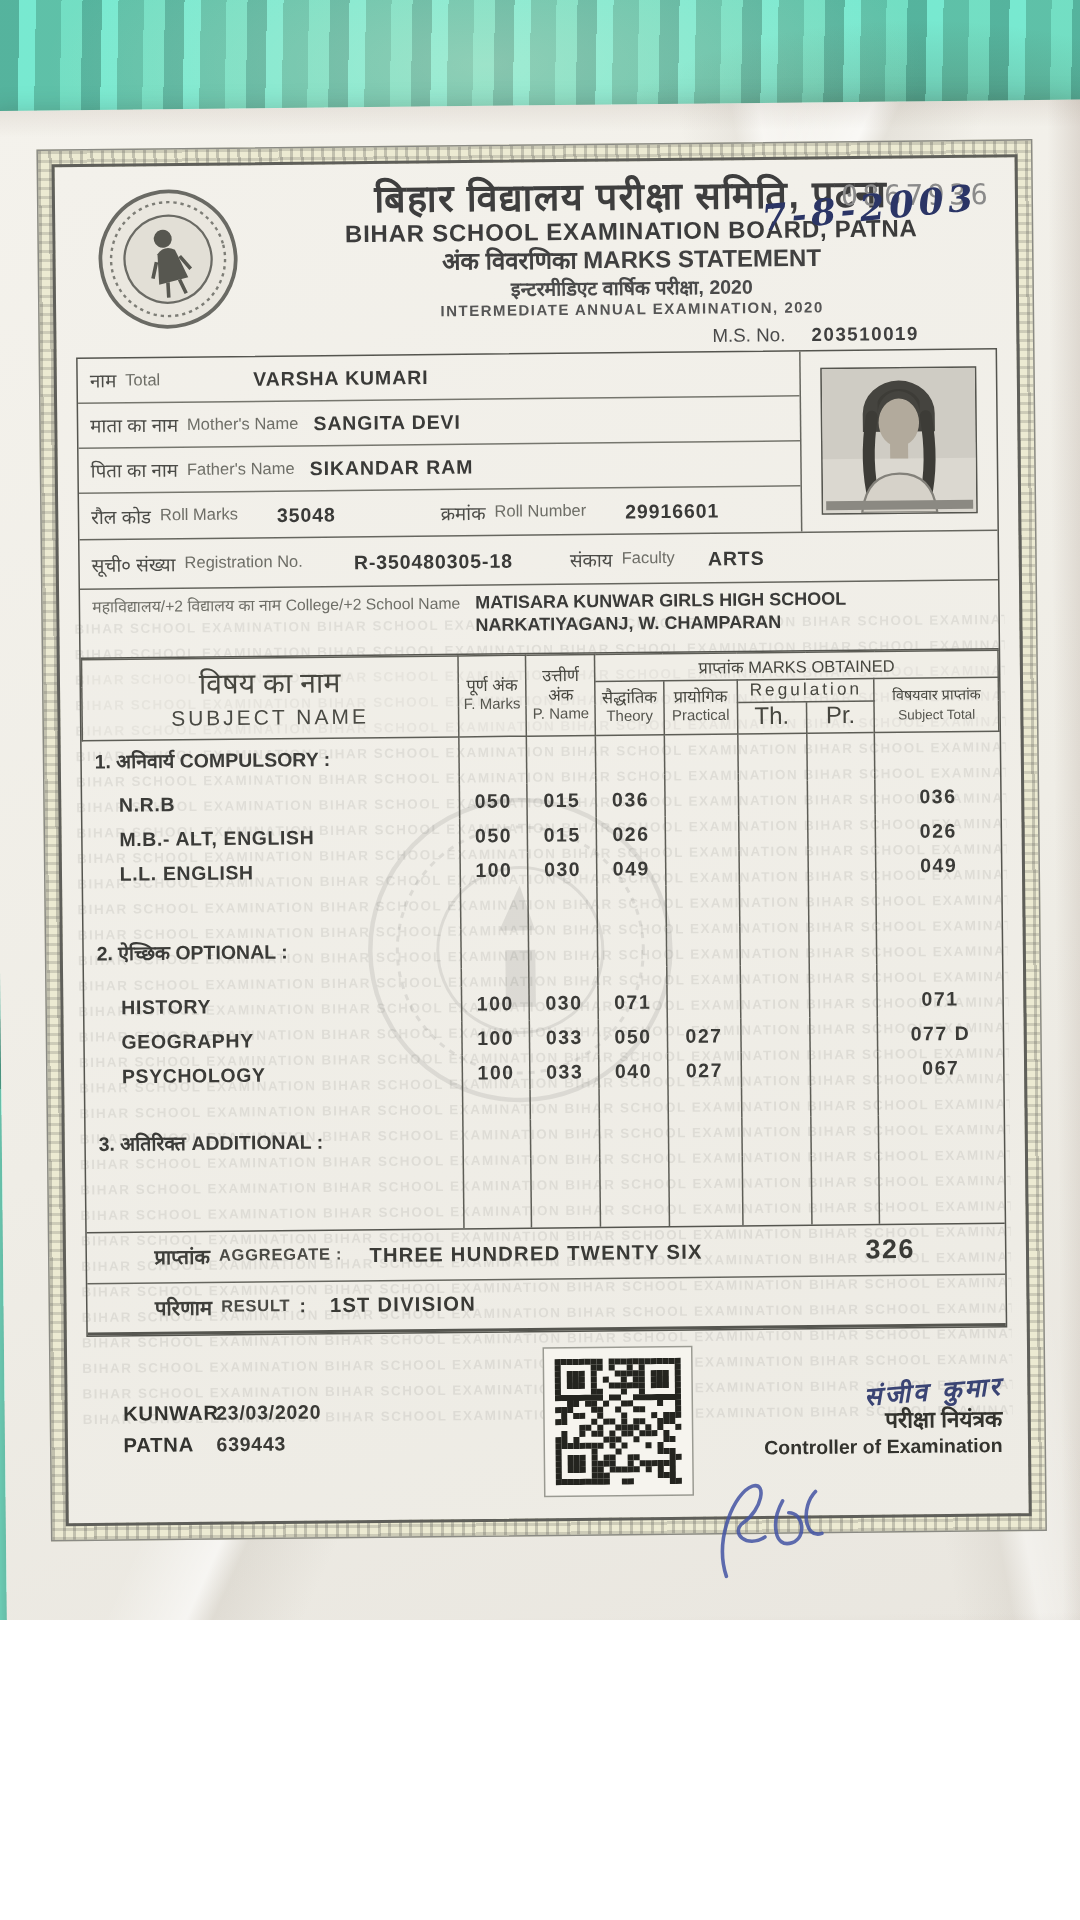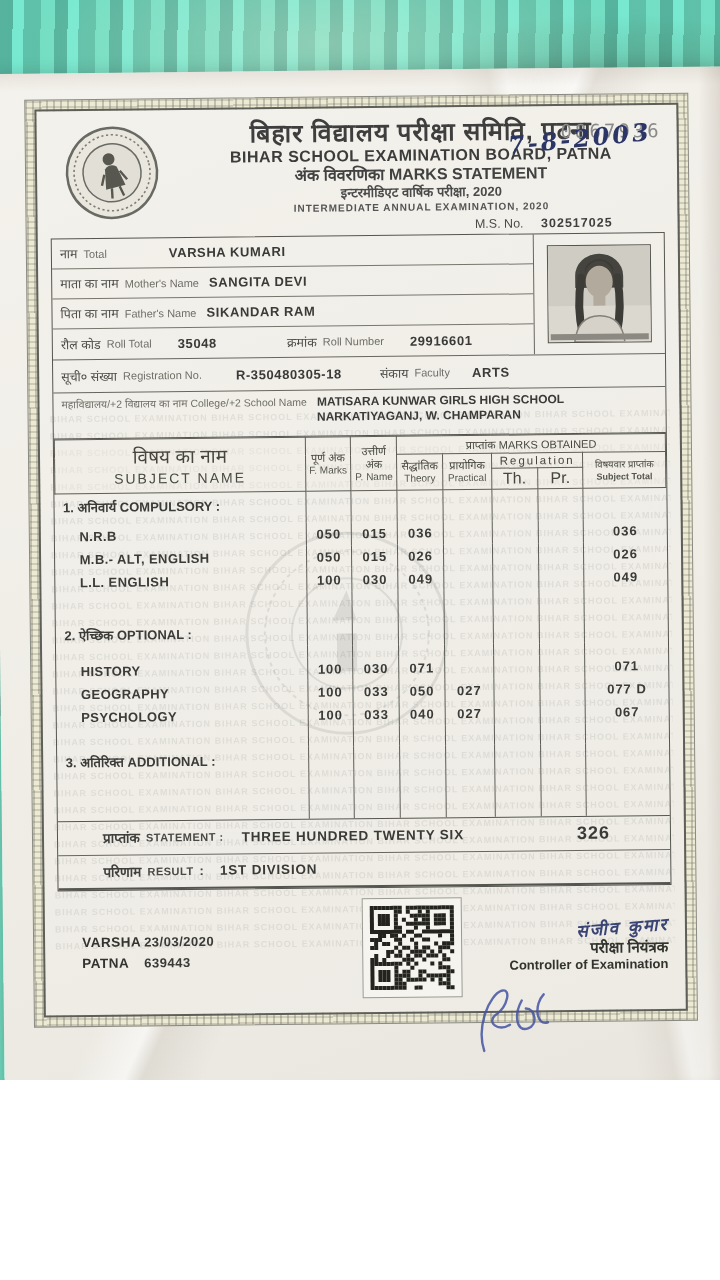--- a/index.html
+++ b/index.html
@@ -89,21 +89,21 @@
   
   table.marks{width:100%;border-collapse:collapse;table-layout:fixed;}
   .marks th{border:1px solid #5d5d56;padding:1px 2px;font-weight:normal;color:#46463f;background:rgba(240,238,230,.4);}
   .th-hi{display:block;font-size:11px;line-height:13px;}
   .th-en{display:block;font-size:10px;line-height:12px;color:#55554e;}
   .h-subject .th-hi{font-size:19px;line-height:24px;}
   .h-subject .th-en{font-size:14px;letter-spacing:2px;line-height:18px;color:#4a4a44;}
   .th-obt{font-size:11px;}
   .th-reg{font-size:11.5px;letter-spacing:2px;}
   .th-total .th-hi{font-size:9.5px;}
-  .th-total .th-en{font-size:9px;font-weight:bold;text-align:center;}
+  .th-total .th-en{font-size:9px;font-weight:normal;text-align:center;}
   .marks td{border-left:1px solid #5d5d56;font-size:13px;color:#3b3b38;
     padding:0 3px;vertical-align:middle;overflow:hidden;white-space:nowrap;}
   .marks td:first-child{border-left:none;}
   .c-sub{padding-left:24px !important;font-weight:bold;letter-spacing:.4px;}
   .c-num{text-align:center;font-weight:bold;letter-spacing:1px;}
   .c-section{padding-left:8px !important;font-size:12.5px;color:#44443f;font-weight:bold;}
 
   
   .agg-row{display:flex;align-items:center;height:33px;border-top:1px solid #55554f;padding:0 8px;}
   .sum-hi{font-size:13.5px;font-weight:bold;color:#3f3f3b;margin-right:6px;padding-left:37px;}
@@ -204,21 +204,21 @@
               <div class="h-sub">
                 <span>अंक  विवरणिका</span>
                 <span>MARKS STATEMENT</span>
               </div>
               <div class="h-exam-hi">इन्टरमीडिएट वार्षिक परीक्षा, 2020</div>
               <div class="h-exam-en">INTERMEDIATE ANNUAL EXAMINATION, 2020</div>
             </div>
           </div>
           <div class="ms-line">
             <span>M.S. No.</span>
-            <b>302517025</b>
+            <b>203510019</b>
           </div>
 
           <div class="doc-box">
 
             <div class="info-top">
               <div class="info-left">
                 <div class="info-row">
                   <span class="lab-hi">नाम</span>
                   <span class="lab-en">Total</span>
                   <span class="val" style="margin-left:52px">VARSHA KUMARI</span>
@@ -228,21 +228,21 @@
                   <span class="lab-en">Mother's Name</span>
                   <span class="val">SANGITA DEVI</span>
                 </div>
                 <div class="info-row">
                   <span class="lab-hi">पिता का नाम</span>
                   <span class="lab-en">Father's Name</span>
                   <span class="val">SIKANDAR RAM</span>
                 </div>
                 <div class="info-row">
                   <span class="lab-hi">रौल कोड</span>
-                  <span class="lab-en">Roll Total</span>
+                  <span class="lab-en">Roll Marks</span>
                   <span class="val" style="margin-left:16px">35048</span>
                   <span class="lab-hi" style="margin-left:70px">क्रमांक</span>
                   <span class="lab-en">Roll Number</span>
                   <span class="val" style="margin-left:16px">29916601</span>
                 </div>
               </div>
               <div class="photo-cell">
                 <svg class="photo" width="102" height="96" viewBox="0 0 102 96">
                   <rect x="0" y="0" width="102" height="96" fill="#cfccc4"></rect>
                   <rect x="0" y="60" width="102" height="36" fill="#dbd8d0"></rect>
@@ -459,36 +459,36 @@
                     <td class="c-num"></td>
                     <td class="c-num"></td>
                     <td class="c-num"></td>
                     <td class="c-num"></td>
                   </tr>
                 </tbody>
             </table>
 
             <div class="agg-row">
               <span class="sum-hi">प्राप्तांक</span>
-              <span class="sum-en">STATEMENT :</span>
+              <span class="sum-en">AGGREGATE :</span>
               <span class="agg-words">THREE HUNDRED TWENTY SIX</span>
               <span class="agg-val">326</span>
             </div>
             <div class="result-row">
               <span class="sum-hi">परिणाम</span>
               <span class="sum-en" style="margin-right:0">RESULT</span>
               <span class="res-sep">:</span>
               <span class="res-val">1ST DIVISION</span>
             </div>
           </div>
 
           <div class="footer">
             <div class="f-left">
               <div class="f-line">
-                <span class="f-lab">VARSHA</span>
+                <span class="f-lab">KUNWAR</span>
                 <span class="f-val">23/03/2020</span>
               </div>
               <div class="f-line">
                 <span class="f-lab">PATNA</span>
                 <span class="f-val">639443</span>
               </div>
             </div>
             <div class="qr-box">
               <div class="qr" id="qr-grid">
                   <i class="d"></i>

